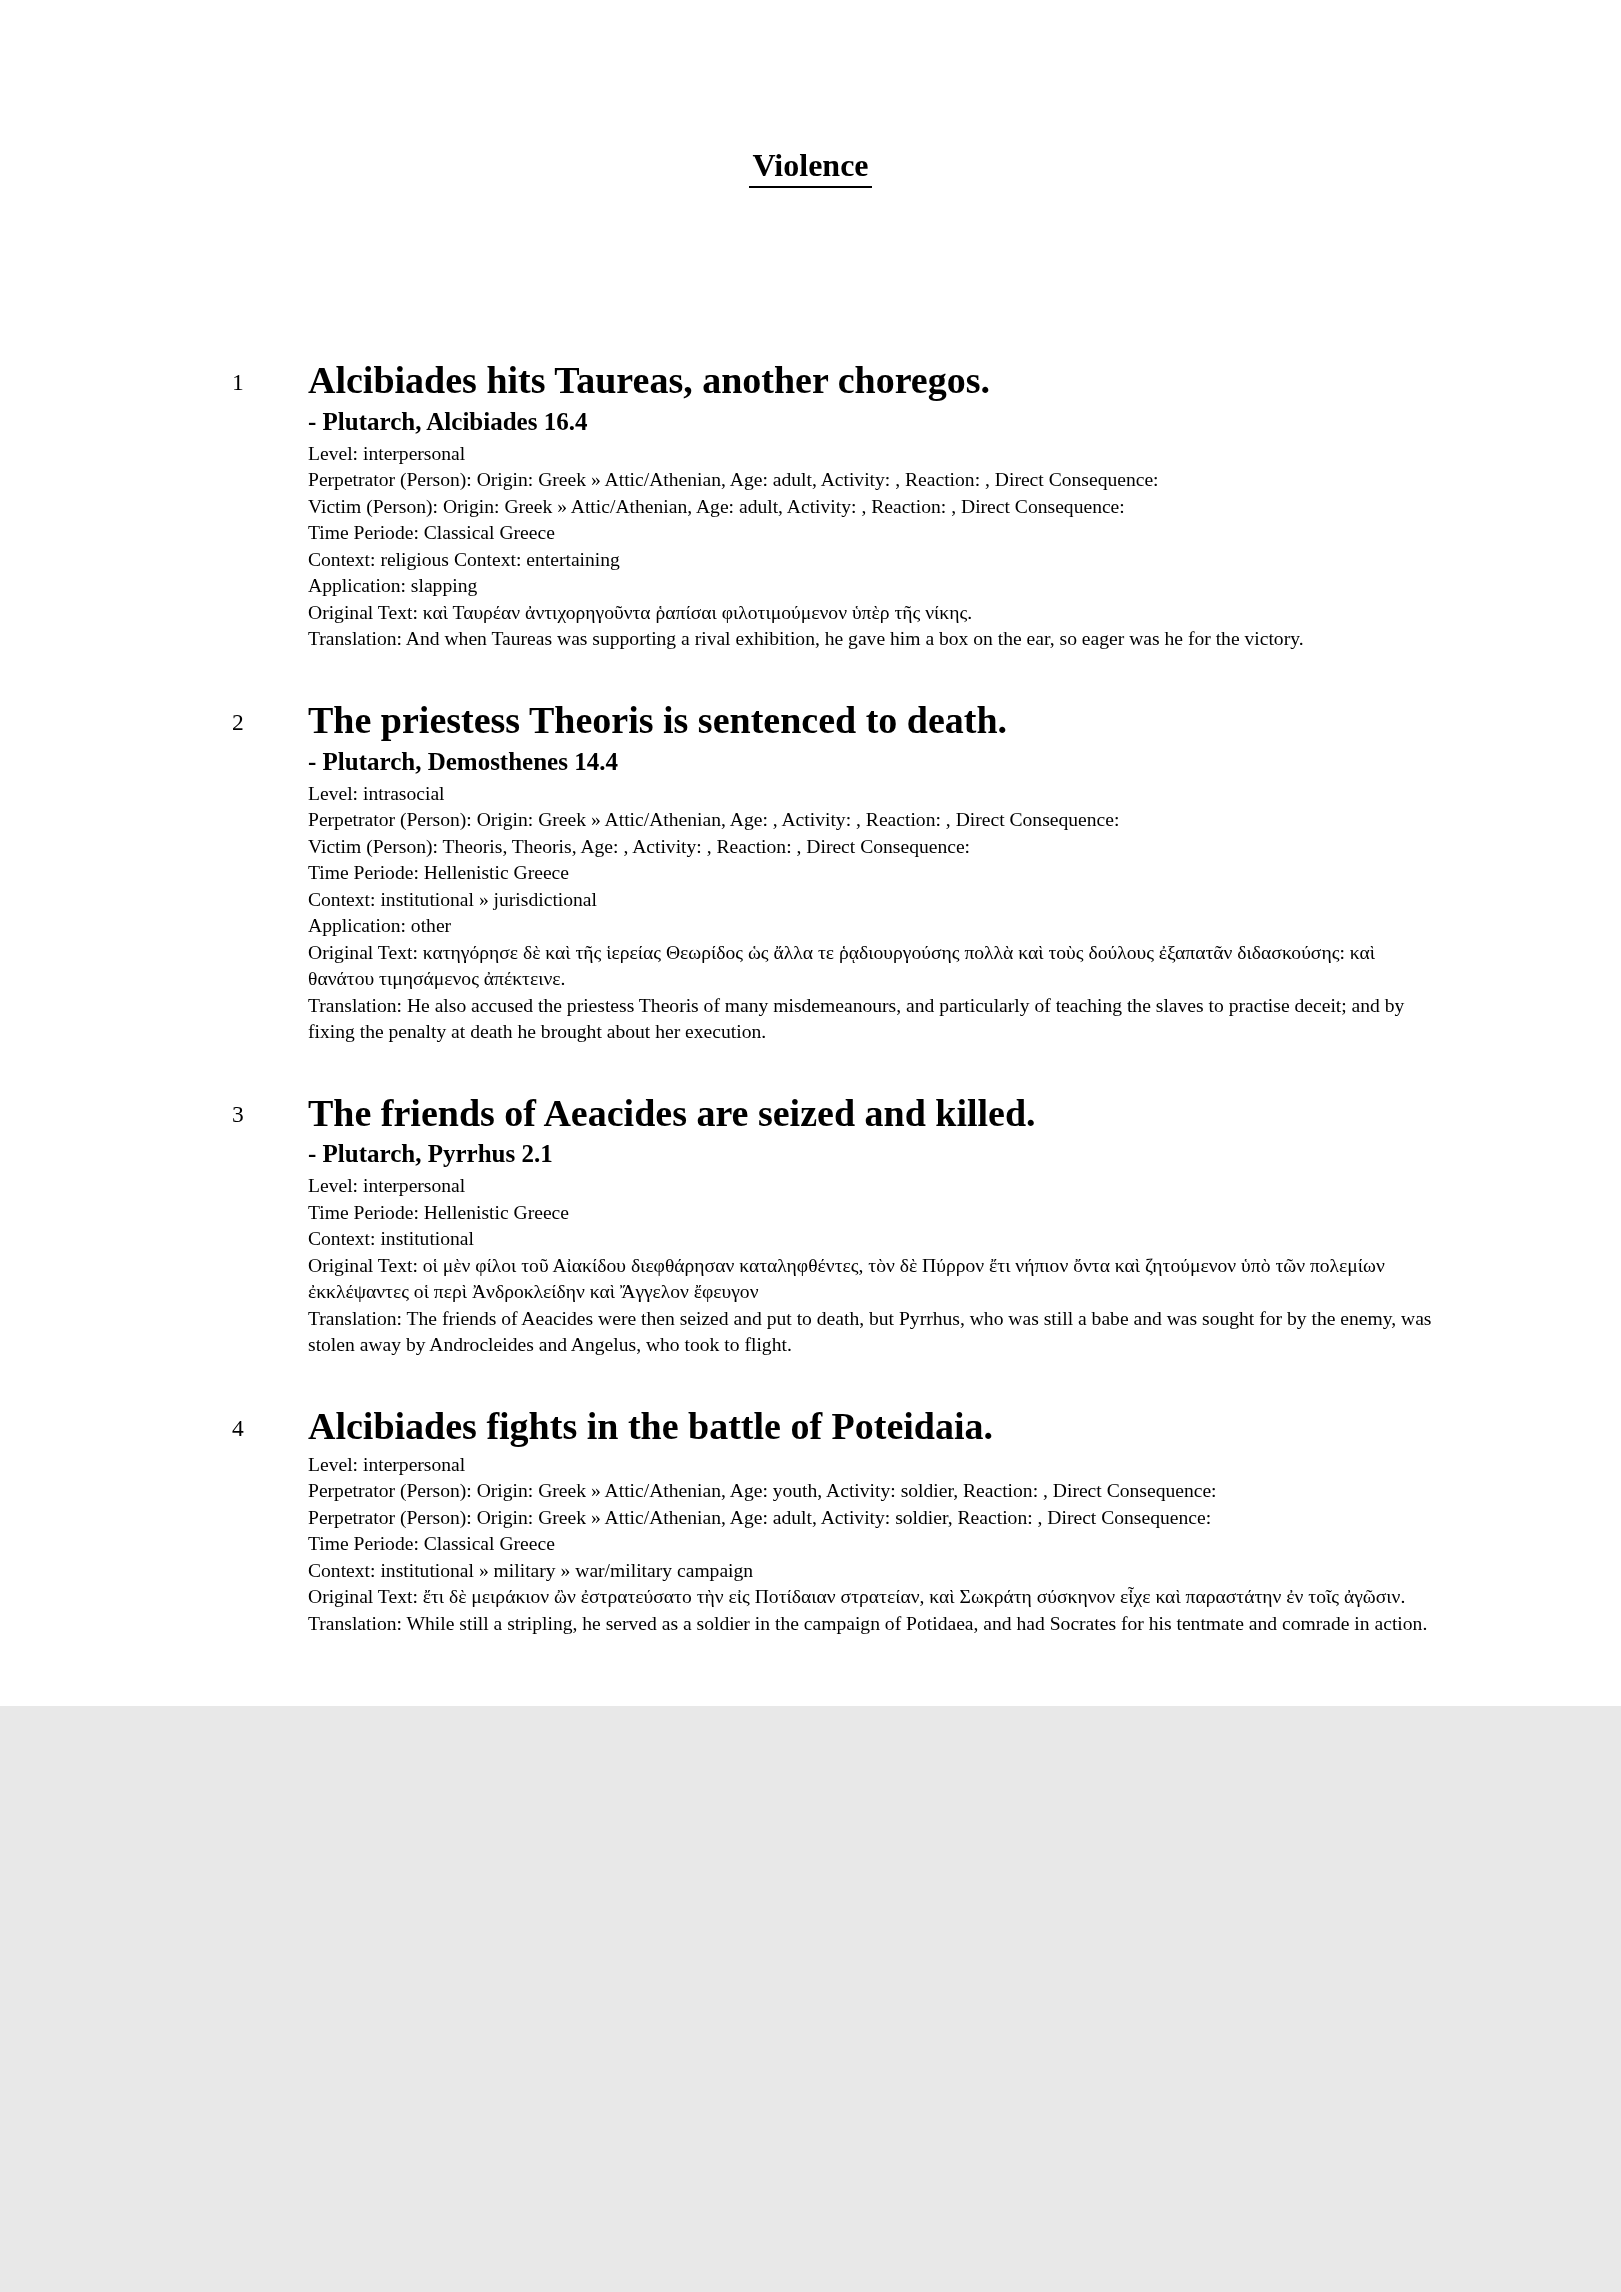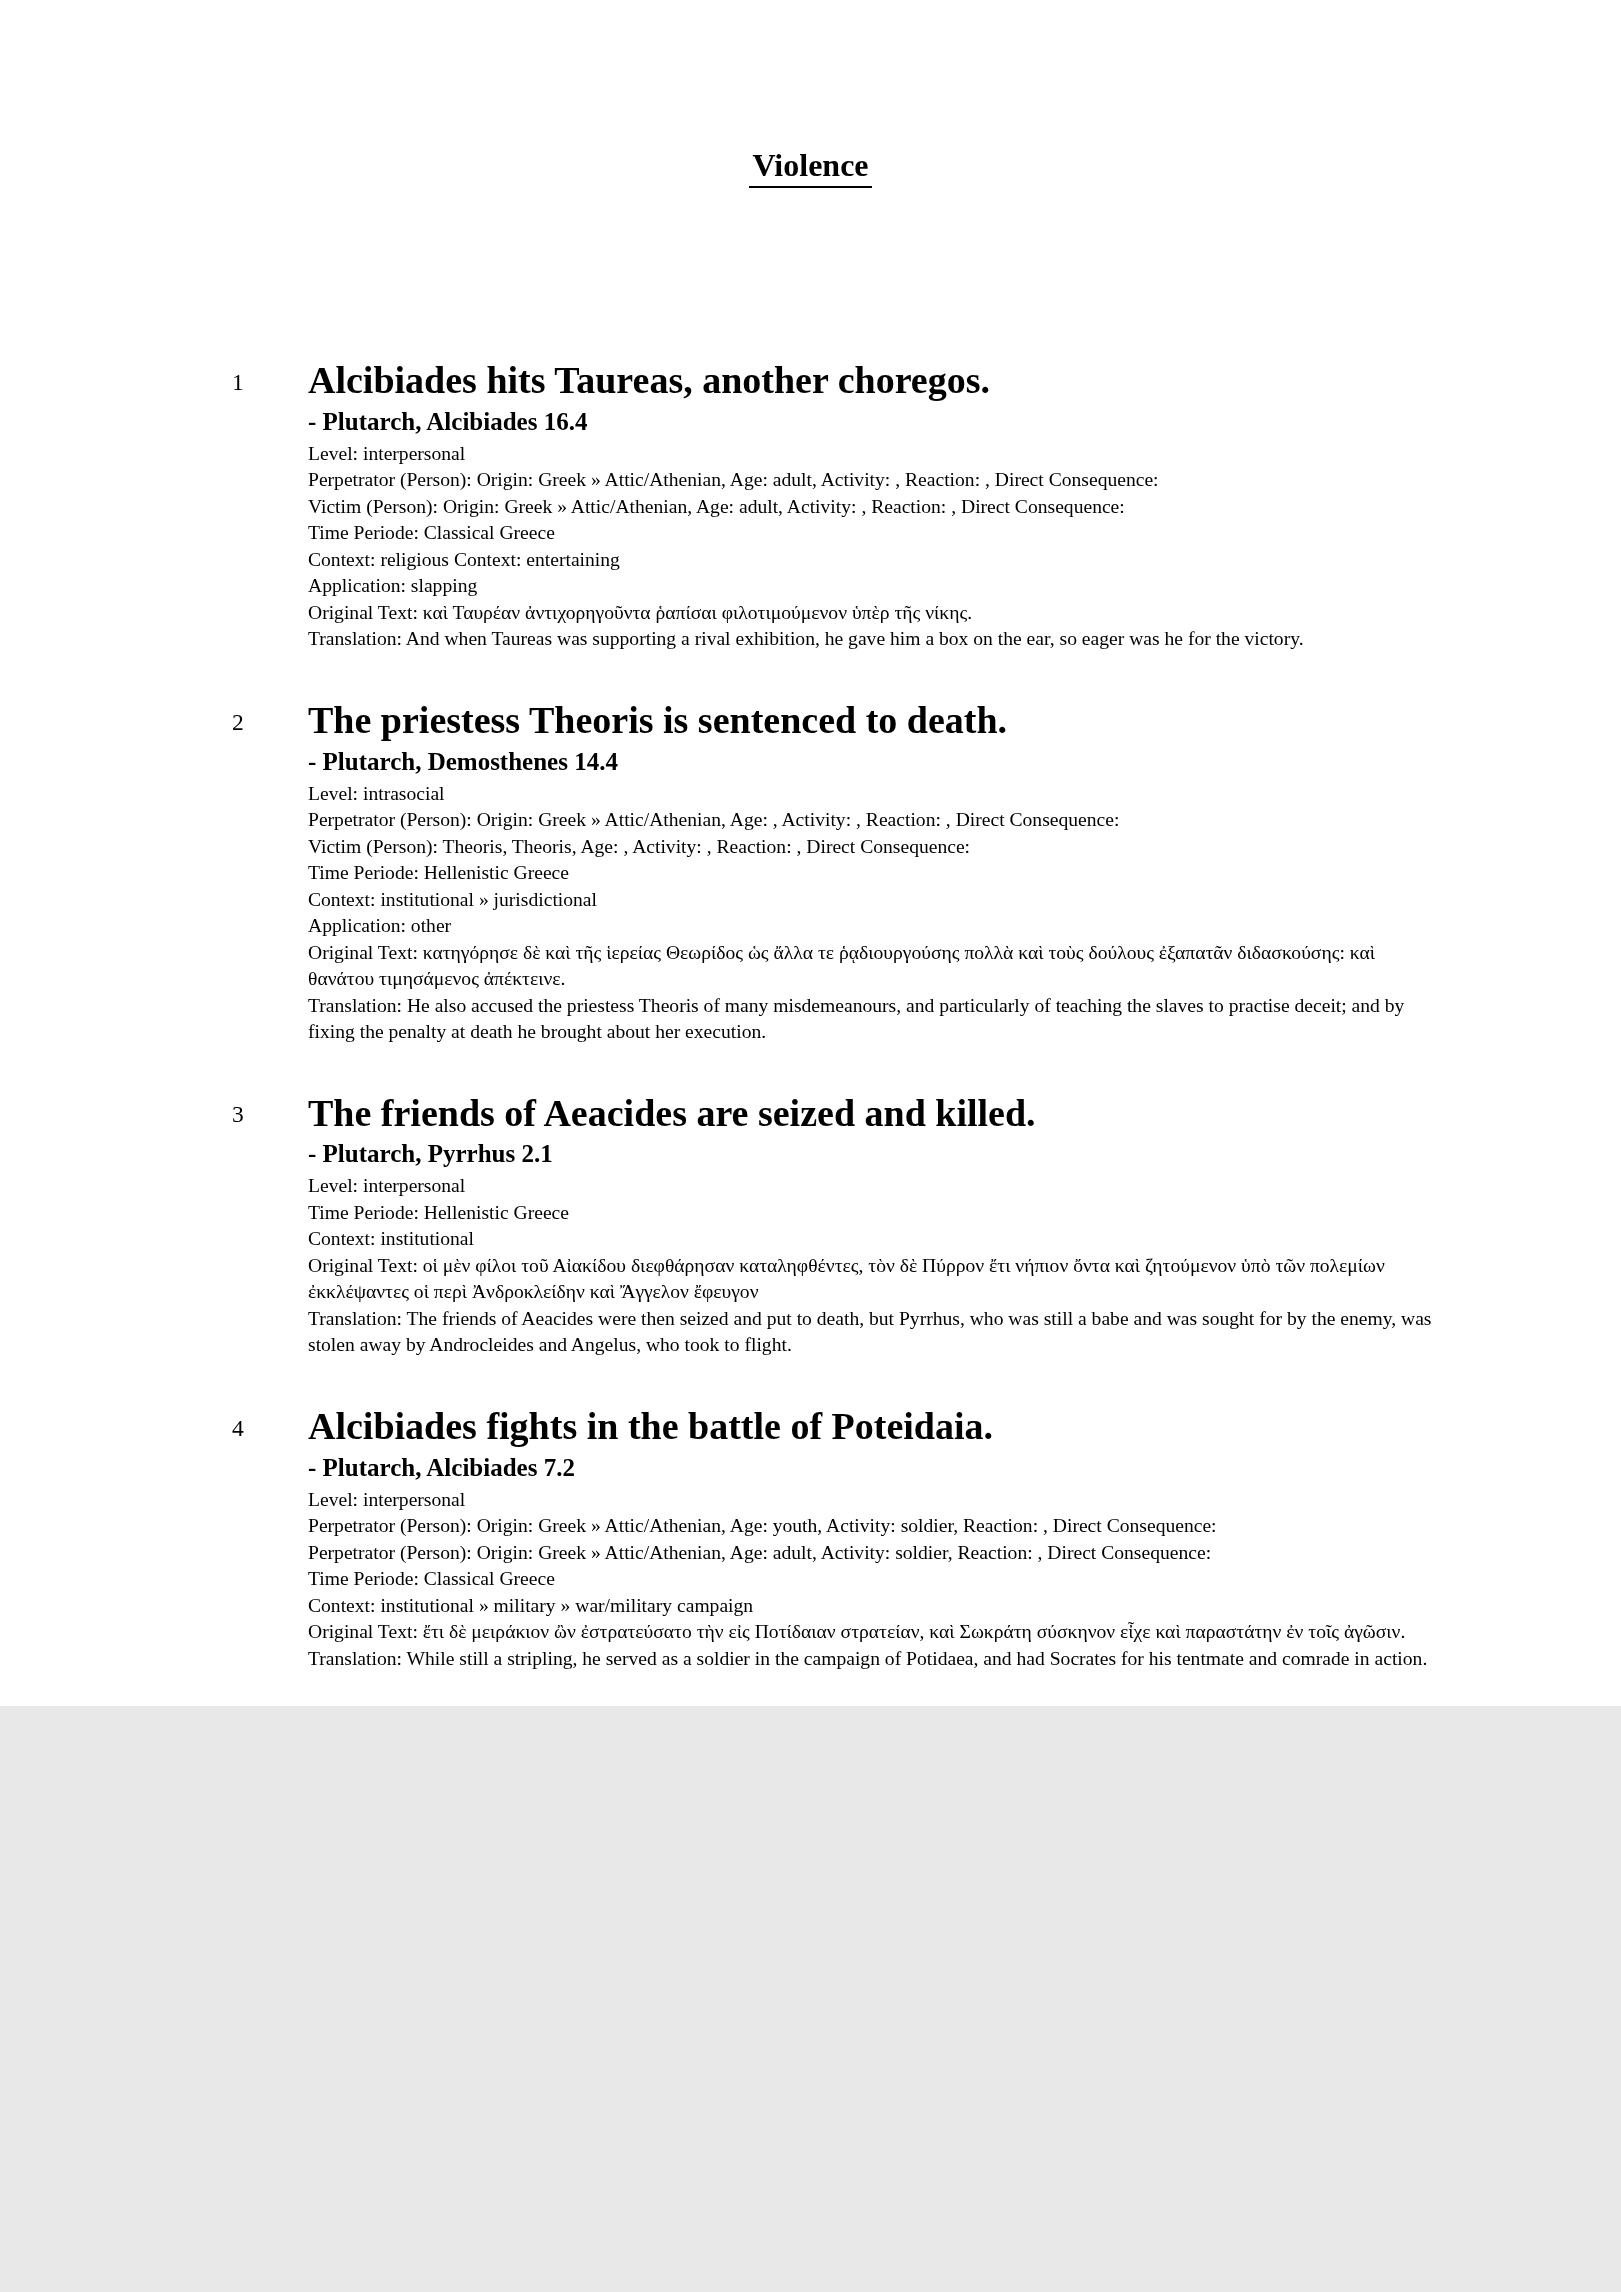--- a/index.html
+++ b/index.html
@@ -136,21 +136,20 @@
             <div class="line"><span class="lbl">Original Text:</span><span> οἱ μὲν φίλοι τοῦ Αἰακίδου διεφθάρησαν καταληφθέντες, τὸν δὲ Πύρρον ἔτι νήπιον ὄντα καὶ ζητούμενον ὑπὸ τῶν πολεμίων ἐκκλέψαντες οἱ περὶ Ἀνδροκλείδην καὶ Ἄγγελον ἔφευγον</span></div>
             <div class="line"><span class="lbl">Translation:</span><span> The friends of Aeacides were then seized and put to death, but Pyrrhus, who was still a babe and was sought for by the enemy, was stolen away by Androcleides and Angelus, who took to flight.</span></div>
           </div>
     </div>
   </div>
 
   <div class="entry">
     <div class="entry-number">4</div>
     <div class="entry-body">
       <div class="entry-title">Alcibiades fights in the battle of Poteidaia.</div>
-      <div class="entry-source">- Plutarch, Alcibiades 7.2</div>
       <div class="entry-lines">
             <div class="line"><span class="lbl">Level:</span><span> interpersonal</span></div>
             <div class="line"><span class="lbl">Perpetrator (Person):</span><span> </span><span class="lbl">Origin:</span><span> Greek » Attic/Athenian, </span><span class="lbl">Age:</span><span> youth, </span><span class="lbl">Activity:</span><span> soldier, </span><span class="lbl">Reaction:</span><span> , </span><span class="lbl">Direct Consequence:</span></div>
             <div class="line"><span class="lbl">Perpetrator (Person):</span><span> </span><span class="lbl">Origin:</span><span> Greek » Attic/Athenian, </span><span class="lbl">Age:</span><span> adult, </span><span class="lbl">Activity:</span><span> soldier, </span><span class="lbl">Reaction:</span><span> , </span><span class="lbl">Direct Consequence:</span></div>
             <div class="line"><span class="lbl">Time Periode:</span><span> Classical Greece</span></div>
             <div class="line"><span class="lbl">Context:</span><span> institutional » military » war/military campaign</span></div>
             <div class="line"><span class="lbl">Original Text:</span><span> ἔτι δὲ μειράκιον ὢν ἐστρατεύσατο τὴν εἰς Ποτίδαιαν στρατείαν, καὶ Σωκράτη σύσκηνον εἶχε καὶ παραστάτην ἐν τοῖς ἀγῶσιν.</span></div>
             <div class="line"><span class="lbl">Translation:</span><span> While still a stripling, he served as a soldier in the campaign of Potidaea, and had Socrates for his tentmate and comrade in action.</span></div>
           </div>
     </div>

